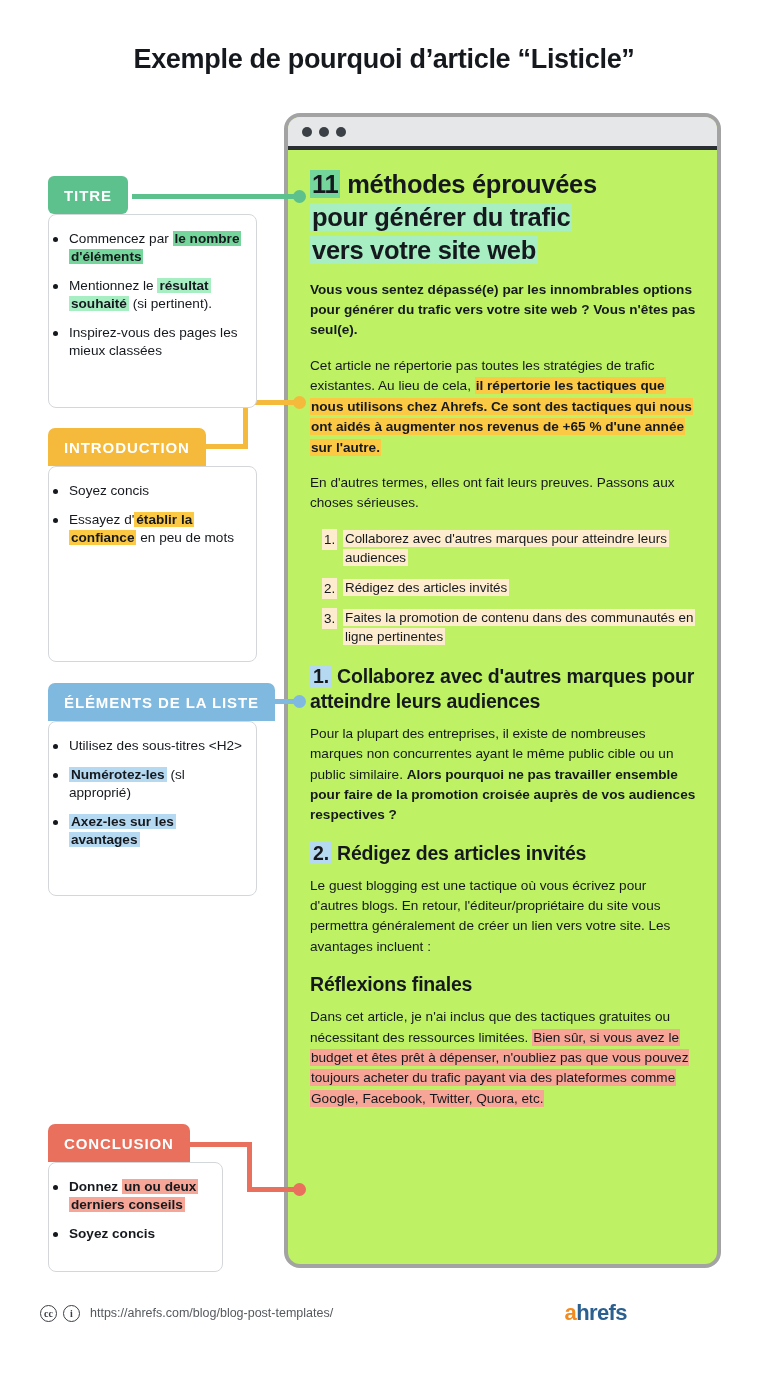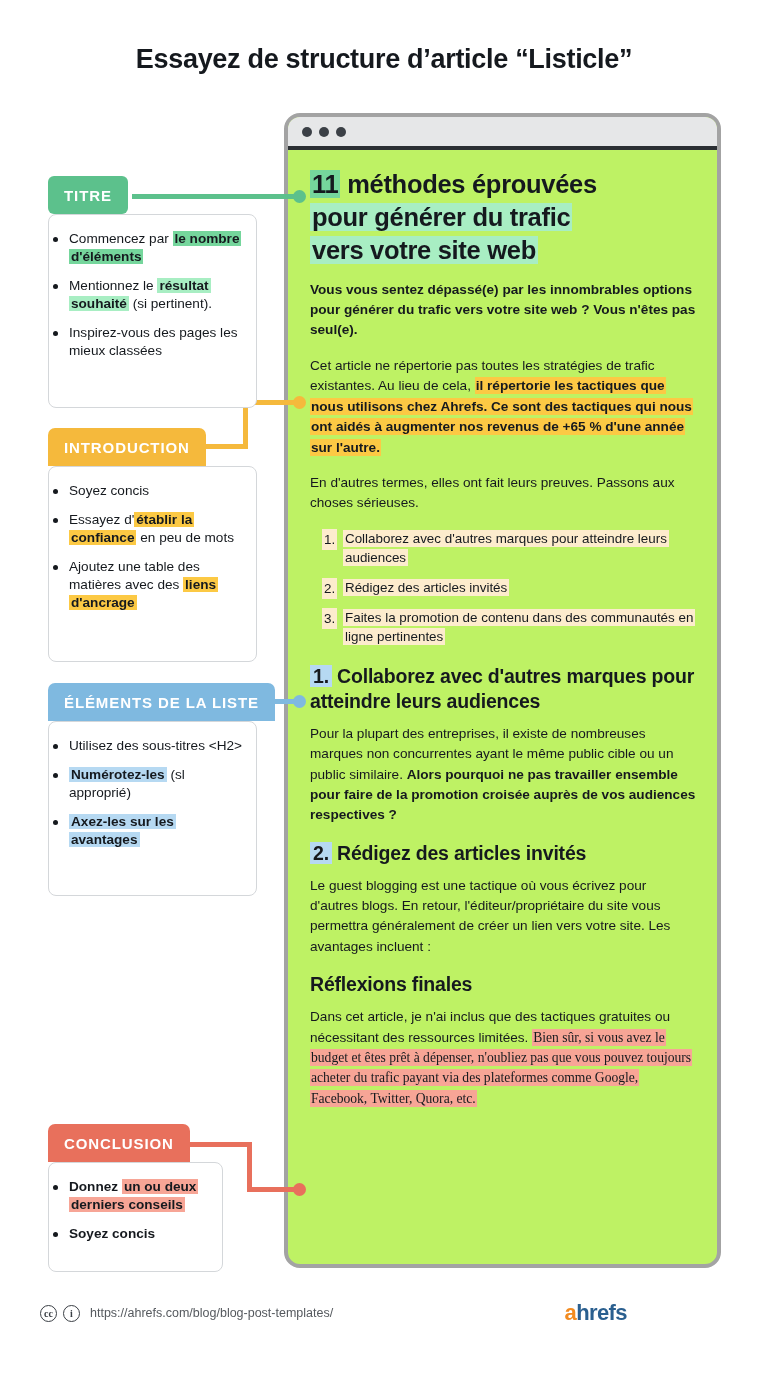--- a/index.html
+++ b/index.html
@@ -90,21 +90,20 @@
     font-weight: bold;
     box-decoration-break: clone;
     -webkit-box-decoration-break: clone;
     padding: 1px 1px;
   }
   .hl-pink {
     background: #f7a596;
     box-decoration-break: clone;
     -webkit-box-decoration-break: clone;
     padding: 1px 1px;
-    font-family: Liberation Serif, serif;
   }
   .hl-blue-num {
     background: #b6d9f2;
     padding: 0 3px;
   }
 
   
   .toc {
     list-style: none;
     margin: 0 0 18px 12px;
@@ -230,21 +229,21 @@
     font-size: 22px;
     font-weight: bold;
     letter-spacing: -0.6px;
   }
   .logo .a { color: #f28b20; }
   .logo .rest { color: #2a5f8f; }
 </style>
 </head>
 <body>
 
-<div class="page-title">Essayez de structure d’article “Listicle”</div>
+<div class="page-title">Exemple de pourquoi d’article “Listicle”</div>
 
 <div class="conn" style="left:132px; top:194px; width:166px; height:5px; background:#5cc18c;"></div>
 <div class="conn-dot" style="left:293px; top:190px; background:#5cc18c;"></div>
 
 <div class="conn" style="left:196px; top:444px; width:52px; height:5px; background:#f5b93c;"></div>
 <div class="conn" style="left:243px; top:400px; width:5px; height:49px; background:#f5b93c;"></div>
 <div class="conn" style="left:243px; top:400px; width:55px; height:5px; background:#f5b93c;"></div>
 <div class="conn-dot" style="left:293px; top:396px; background:#f5b93c;"></div>
 
 <div class="conn" style="left:262px; top:699px; width:36px; height:5px; background:#7fb9e0;"></div>
@@ -275,23 +274,20 @@
 <div class="tab" style="left:48px; top:428px; background:#f5b93c;">
   <span>INTRODUCTION</span>
 </div>
 <div class="card" style="left:48px; top:466px; width:209px; height:196px;">
   <ul>
     <li>
       <span>Soyez concis</span>
     </li>
     <li>
       <span>Essayez d'</span><span class="mark-orange">établir la confiance</span><span> en peu de mots</span>
-    </li>
-    <li>
-      <span>Ajoutez une table des matières avec des </span><span class="mark-orange">liens d'ancrage</span>
     </li>
   </ul>
 </div>
 
 <div class="tab" style="left:48px; top:683px; background:#7fb9e0;">
   <span>ÉLÉMENTS DE LA LISTE</span>
 </div>
 <div class="card" style="left:48px; top:721px; width:209px; height:175px;">
   <ul>
     <li>

